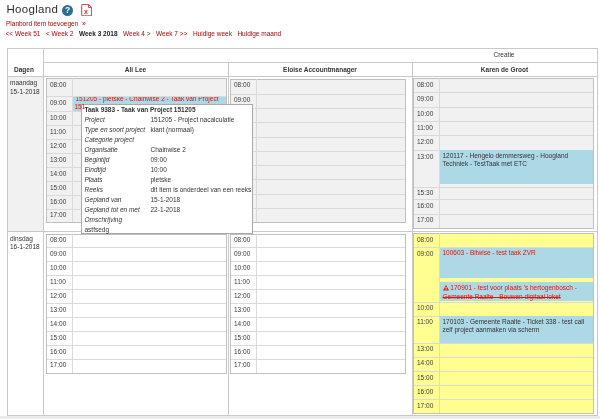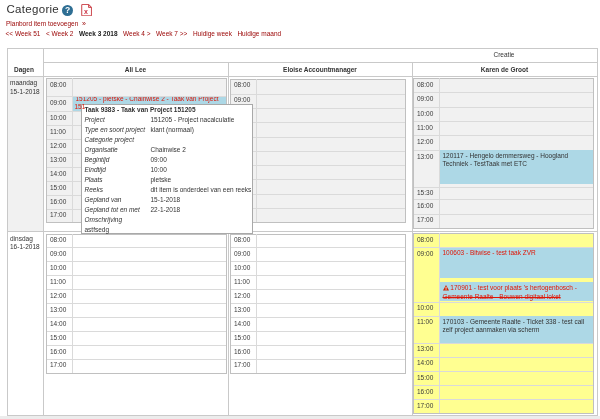--- a/index.html
+++ b/index.html
@@ -1,18 +1,18 @@
 <!DOCTYPE html>
 <html><head><meta charset="utf-8"><style>
 html,body{margin:0;padding:0;}
 body{width:600px;height:419px;background:#fff;font-family:"Liberation Sans",sans-serif;color:#333333;}
 div{box-sizing:border-box;}
 </style></head><body>
 <div style="position:relative;width:600px;height:419px;overflow:hidden;">
-<div style="position:absolute;left:6.5px;top:2.5px;white-space:nowrap;font-size:11.5px;color:#303030;letter-spacing:0.3px;">Categorie</div>
+<div style="position:absolute;left:6.5px;top:2.5px;white-space:nowrap;font-size:11.5px;color:#303030;letter-spacing:0.3px;">Hoogland</div>
 <div style="position:absolute;left:62px;top:4.5px;width:11px;height:11px;border-radius:50%;background:#2e6e93;color:#fff;font-size:8.5px;font-weight:bold;text-align:center;line-height:11px;">?</div>
 <svg style="position:absolute;left:81px;top:4px;" width="11" height="12" viewBox="0 0 11 12">
 <path d="M1.5 0.5 h6 l3 3 v7.5 a0.8 0.8 0 0 1 -0.8 0.8 h-8.2 a0.8 0.8 0 0 1 -0.8-0.8 v-9.7 a0.8 0.8 0 0 1 0.8-0.8 z" fill="#fff" stroke="#d0545a" stroke-width="1.1"></path>
 <path d="M7.5 0.5 v3 h3" fill="none" stroke="#d0545a" stroke-width="1.0"></path>
 <text x="3" y="9.5" font-size="7" font-weight="bold" fill="#cc3344" font-family="Liberation Sans">x</text>
 </svg>
 <div style="position:absolute;left:6px;top:20.3px;white-space:nowrap;font-size:6.5px;color:#990000;">Planbord item toevoegen&nbsp;&nbsp;<span style="font-size:7px;">»</span></div>
 <div style="position:absolute;left:5.5px;top:30.2px;white-space:nowrap;font-size:6.5px;color:#990000;"><span style="margin-right:5.5px;">&lt;&lt; Week 51</span><span style="margin-right:5.5px;">&lt; Week 2</span><b style="color:#1a1a1a;margin-right:5.5px;">Week 3 2018</b><span style="margin-right:5.5px;">Week 4 &gt;</span><span style="margin-right:5.5px;">Week 7 &gt;&gt;</span><span style="margin-right:5.5px;">Huidige week</span><span>Huidige maand</span></div>
 <div style="position:absolute;left:7px;top:48px;width:591px;height:368px;border:1px solid #c9c9c9;"></div>
 <div style="position:absolute;left:8px;top:76px;width:35px;height:155px;background:#f1f1f1;"></div>

